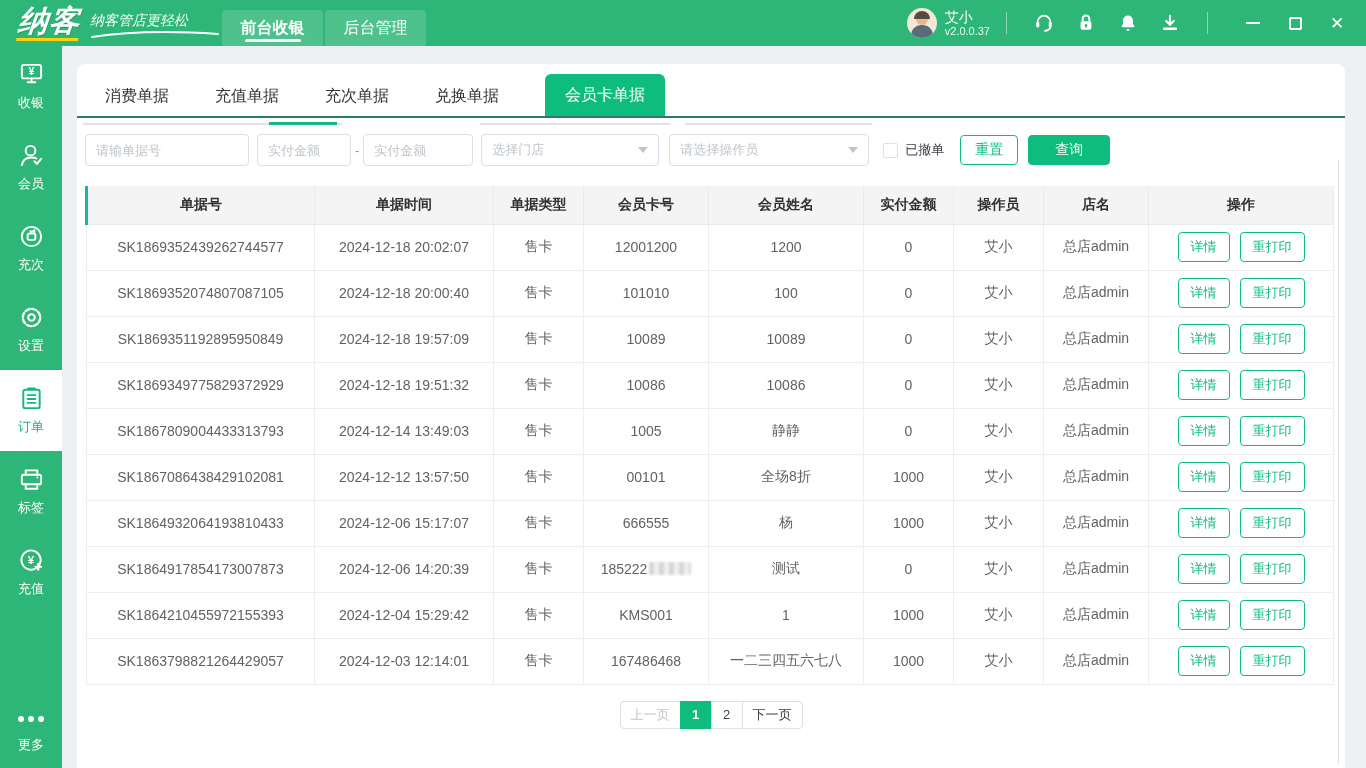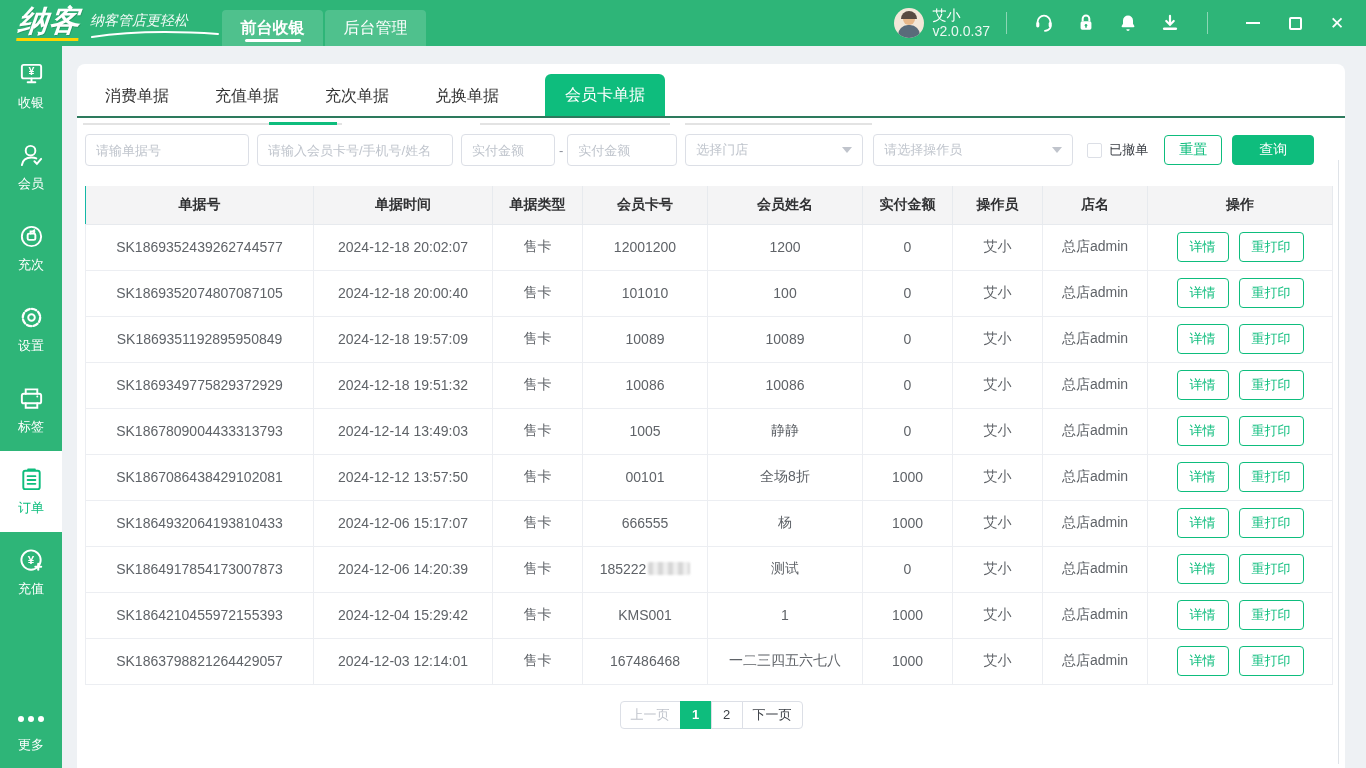--- a/index.html
+++ b/index.html
@@ -30,21 +30,21 @@
   .avatar { width:30px; height:30px; border-radius:50%; background:#f3e7d8; overflow:hidden;
     position:relative; flex:none; cursor:pointer; }
   .avatar .head { position:absolute; left:9px; top:5px; width:12px; height:12px;
     border-radius:50%; background:#e8b88a; }
   .avatar .hair { position:absolute; left:7px; top:3px; width:16px; height:8px;
     border-radius:8px 8px 0 0; background:#584a41; }
   .avatar .body { position:absolute; left:4px; top:17px; width:22px; height:14px;
     border-radius:10px 10px 0 0; background:#5a6b7a; }
   .user-block { margin-left:8px; line-height:1.15; }
   .user-name { font-size:14px; }
-  .user-version { font-size:14px; opacity:.9; }
+  .user-version { font-size:11px; opacity:.9; }
   .tb-sep { width:1px; height:22px; background:rgba(255,255,255,.45); margin:0 16px; }
   .tb-icon { width:22px; height:22px; margin:0 10px; display:flex; align-items:center;
     justify-content:center; cursor:pointer; }
   .win-btn { width:26px; height:26px; margin-left:16px; display:flex; align-items:center;
     justify-content:center; cursor:pointer; }
   .win-min { width:14px; height:2px; background:#fff; }
   .win-max { width:13px; height:13px; border:2px solid #fff; border-radius:2px; }
   .win-close { font-size:17px; line-height:1; }
 
   
@@ -101,21 +101,21 @@
     border:1px solid #0ebd7d; color:#0ebd7d; border-radius:4px; font-size:14px; cursor:pointer;
     font-family:Liberation Mono, monospace; }
   .btn-search { height:30px; padding:0 26px; margin-left:10px; background:#0ebd7d;
     border:1px solid #0ebd7d; color:#fff; border-radius:4px; font-size:14px; cursor:pointer;
     font-family:inherit; }
 
   
   table.grid { margin:20px 0 0 8px; width:1247px; border-collapse:collapse; table-layout:fixed; }
   .grid th { height:38px; background:#f4f4f5; font-size:14px; font-weight:bold; color:#303133;
     border:1px solid #e7eaee; border-top:none; }
-  .grid th:first-child{ border-left:1px solid #14b8a6; }
+  .grid th:first-child{ border-left:3px solid #14b8a6; }
   .grid td { height:46px; text-align:center; font-size:14px; color:#5f6368;
     border:1px solid #eceef2; background:#fff; overflow:hidden; white-space:nowrap; }
   .act-btn { display:inline-block; padding:5px 12px; border:1px solid #0ebd7d; color:#0ebd7d;
     background:#fff; border-radius:4px; font-size:13px; cursor:pointer; font-family:inherit; }
   .act-btn + .act-btn { margin-left:10px; }
   .mosaic { display:inline-block; width:42px; height:13px; vertical-align:-1px; margin-left:2px;
     border-radius:2px; filter:blur(1.2px);
     background:repeating-linear-gradient(90deg,#d7d7d7 0 5px,#efefef 5px 10px),
                repeating-linear-gradient(0deg,rgba(200,200,200,.6) 0 4px,rgba(240,240,240,.6) 4px 8px); }
 
@@ -230,36 +230,36 @@
     </svg>
     <span class="lbl">充次</span>
   </div>
   <div class="side-item">
     <svg width="27" height="27" viewBox="0 0 28 28" fill="none" stroke-width="2.4" stroke-linecap="round">
       <circle cx="14" cy="14" r="9" stroke-dasharray="4.7 2.4"></circle>
         <circle cx="14" cy="14" r="3.4" stroke-width="2"></circle>
     </svg>
     <span class="lbl">设置</span>
   </div>
+  <div class="side-item active">
+    <svg width="27" height="27" viewBox="0 0 28 28" fill="none" stroke-width="2" stroke-linecap="round">
+      <rect x="5.5" y="5" width="17" height="19" rx="2"></rect>
+        <path d="M10.5 3.5 h7"></path>
+        <path d="M10 10.5 h8 M10 14.5 h8 M10 18.5 h8"></path>
+    </svg>
+    <span class="lbl">订单</span>
+  </div>
   <div class="side-item">
     <svg width="27" height="27" viewBox="0 0 28 28" fill="none" stroke-width="2" stroke-linecap="round">
       <path d="M8 9 V4.5 h12 V9"></path>
         <rect x="4" y="9" width="20" height="10" rx="2"></rect>
         <circle cx="20" cy="12" r="1" fill="#fff" stroke="none"></circle>
         <path d="M8 19 v4.5 h12 V19"></path>
     </svg>
     <span class="lbl">标签</span>
-  </div>
-  <div class="side-item active">
-    <svg width="27" height="27" viewBox="0 0 28 28" fill="none" stroke-width="2" stroke-linecap="round">
-      <rect x="5.5" y="5" width="17" height="19" rx="2"></rect>
-        <path d="M10.5 3.5 h7"></path>
-        <path d="M10 10.5 h8 M10 14.5 h8 M10 18.5 h8"></path>
-    </svg>
-    <span class="lbl">订单</span>
   </div>
   <div class="side-item">
     <svg width="27" height="27" viewBox="0 0 28 28" fill="none" stroke-width="2" stroke-linecap="round">
       <circle cx="13.5" cy="13.5" r="10"></circle>
         <text x="13.5" y="17.5" text-anchor="middle" font-size="12" font-weight="bold" fill="#fff" stroke="none">¥</text>
       <path d="M21 17.5 v6 M18 20.5 h6" stroke-width="2.2"></path>
     </svg>
     <span class="lbl">充值</span>
   </div>
   <div class="side-more">
@@ -285,21 +285,20 @@
 
     <div class="artifact-row">
       <i style="left:6px;  width:259px;"></i>
       <i style="left:403px;width:190px;"></i>
       <i style="left:608px;width:187px;"></i>
       <i class="thumb" style="left:192px;width:68px;"></i>
     </div>
 
     <div class="filters">
       <input class="f-input w1" placeholder="请输单据号" style="">
-      <input class="f-input w2" placeholder="请输入会员卡号/手机号/姓名" style="">
       <input class="f-input w3" placeholder="实付金额" style="">
       <span class="dash">-</span>
       <input class="f-input w4" placeholder="实付金额" style="">
       <div class="f-select s1">
         <span>选择门店</span>
         <i class="arrow"></i>
       </div>
       <div class="f-select s2">
         <span>请选择操作员</span>
         <i class="arrow"></i>

